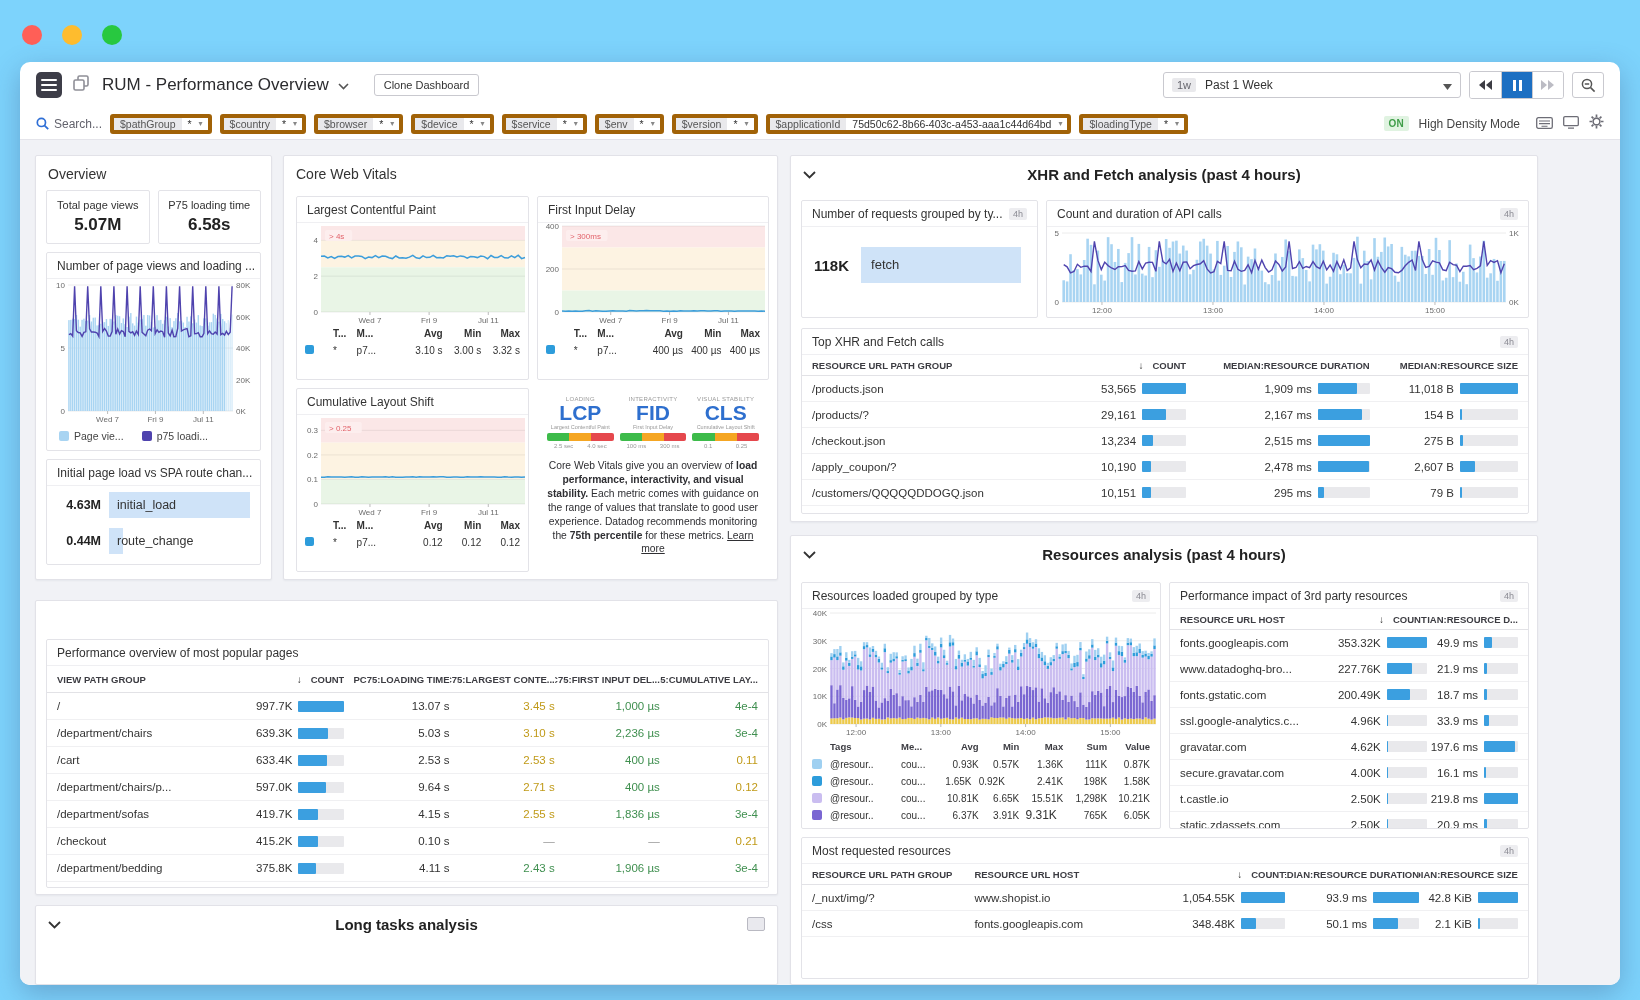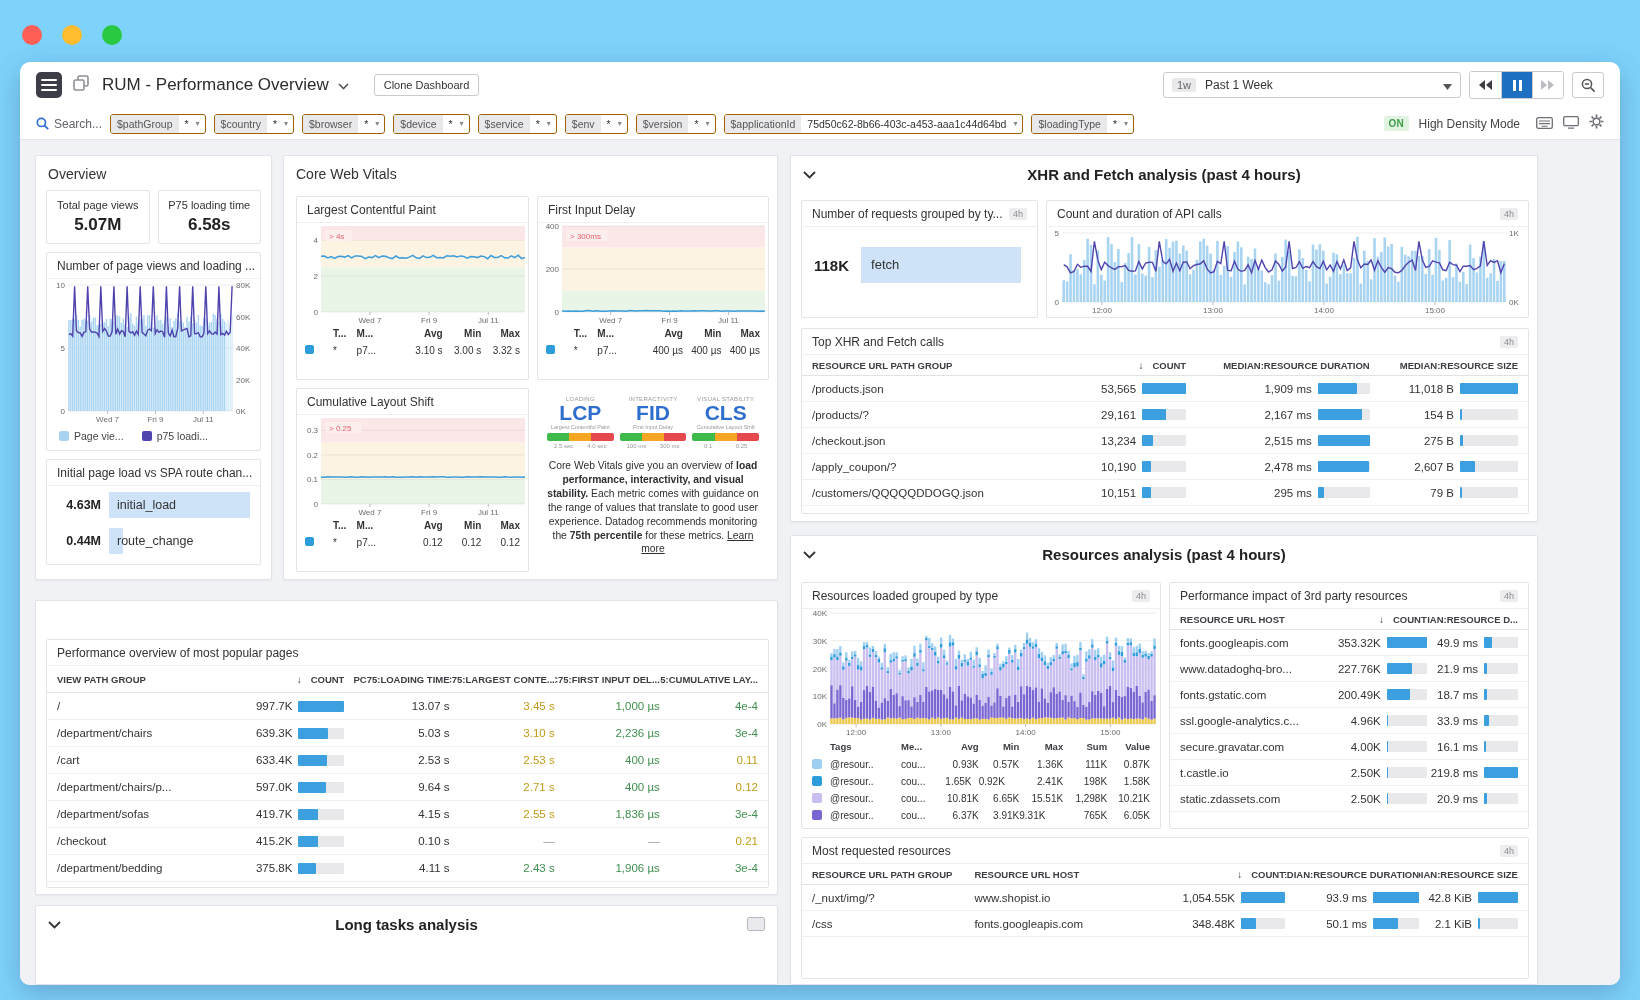--- a/index.html
+++ b/index.html
@@ -20,21 +20,21 @@
 .tp-label{font-size:12px;color:#333}
 .tp-caret{margin-left:auto}
 .pbgroup{display:flex;border:1px solid #c9c9cf;border-radius:3px;overflow:hidden}
 .pb{width:31px;height:26px;display:flex;align-items:center;justify-content:center;background:#fff}
 .pb+.pb{border-left:1px solid #c9c9cf}
 .pb.active{background:#1d6fc2}
 .sqbtn{width:32px;height:26px;border:1px solid #c9c9cf;border-radius:3px;display:flex;align-items:center;justify-content:center;background:#fff}
 
 .fbar{height:32px;display:flex;align-items:center;gap:8px;padding:0 16px;border-bottom:1px solid #e4e4ea}
 .search{display:flex;align-items:center;gap:5px;font-size:12px;color:#62626c}
-.pill{display:flex;align-items:center;height:20px;border:1px solid #a16207;border-radius:3px;overflow:hidden;font-size:10.5px;background:#fff;flex:none}
+.pill{display:flex;align-items:center;height:20px;border:4px solid #a16207;border-radius:3px;overflow:hidden;font-size:10.5px;background:#fff;flex:none}
 .pill-name{background:#e9e9ec;color:#555;padding:0 6px;height:100%;display:flex;align-items:center}
 .pill-val{padding:0 6px;color:#333}
 .pill-caret{padding:0 5px 0 1px;color:#888;font-size:8px}
 .fbar-right{margin-left:auto;display:flex;align-items:center;gap:10px}
 .onbadge{background:#e0f3e1;color:#3f9d49;font-weight:bold;font-size:10px;padding:2px 5px;border-radius:2px}
 .hdm{font-size:12px;color:#444;margin-right:6px}
 
 .content{position:absolute;left:0;right:0;top:78px;bottom:0;background:#f1f2f6;overflow:hidden}
 .card{position:absolute;background:#fff;border:1px solid #e2e2e8;border-radius:2px;box-shadow:0 1px 2px rgba(25,30,60,.05);overflow:hidden}
 .card-title{font-size:14px;color:#333;padding:10px 12px 8px}
@@ -1519,21 +1519,21 @@
                 <span style="font-size: 10px; color: rgb(51, 51, 51); white-space: nowrap; overflow: hidden; text-align: right;">15.51K</span>
                 <span style="font-size: 10px; color: rgb(51, 51, 51); white-space: nowrap; overflow: hidden; text-align: right;">1,298K</span>
                 <span style="font-size: 10px; color: rgb(51, 51, 51); white-space: nowrap; overflow: hidden; text-align: right;">10.21K</span>
               </div>
               <div style="display: grid; grid-template-columns: 18px 21% 11% 12% 12% 13% 13% 1fr; padding: 0px 10px; height: 17px; align-items: center;">
                 <span><span class="sw" style="width: 10px; height: 10px; background: rgb(122, 102, 210);"></span></span>
                 <span style="font-size: 10px; color: rgb(51, 51, 51); white-space: nowrap; overflow: hidden;">@resour..</span>
                 <span style="font-size: 10px; color: rgb(51, 51, 51); white-space: nowrap; overflow: hidden;">cou...</span>
                 <span style="font-size: 10px; color: rgb(51, 51, 51); white-space: nowrap; overflow: hidden; text-align: right;">6.37K</span>
                 <span style="font-size: 10px; color: rgb(51, 51, 51); white-space: nowrap; overflow: hidden; text-align: right;">3.91K</span>
-                <span style="font-size: 10px; color: rgb(51, 51, 51); white-space: nowrap; overflow: hidden; text-align: left;">9.31K</span>
+                <span style="font-size: 12px; color: rgb(51, 51, 51); white-space: nowrap; overflow: hidden; text-align: center;">9.31K</span>
                 <span style="font-size: 10px; color: rgb(51, 51, 51); white-space: nowrap; overflow: hidden; text-align: right;">765K</span>
                 <span style="font-size: 10px; color: rgb(51, 51, 51); white-space: nowrap; overflow: hidden; text-align: right;">6.05K</span>
               </div>
             </div>
         </div>
         <div class="widget" style="left:378px;top:46px;width:360px;height:247px">
           <div class="w-head">
               <span>Performance impact of 3rd party resources</span>
               <span class="badge4h">4h</span>
             </div>
@@ -1598,20 +1598,35 @@
                 <div class="tcell num">
                   <span class="nbv">4.96K</span>
                   <span class="nbt" style="width: 40px;">
                     <span class="nbf" style="width: 2%;"></span>
                   </span>
                 </div>
                 <div class="tcell num">
                   <span class="nbv">33.9 ms</span>
                   <span class="nbt" style="width: 34px;">
                     <span class="nbf" style="width: 15%;"></span>
+                  </span>
+                </div>
+              </div>
+              <div class="trow">
+                <div class="tcell ">gravatar.com</div>
+                <div class="tcell num">
+                  <span class="nbv">4.62K</span>
+                  <span class="nbt" style="width: 40px;">
+                    <span class="nbf" style="width: 2%;"></span>
+                  </span>
+                </div>
+                <div class="tcell num">
+                  <span class="nbv">197.6 ms</span>
+                  <span class="nbt" style="width: 34px;">
+                    <span class="nbf" style="width: 90%;"></span>
                   </span>
                 </div>
               </div>
               <div class="trow">
                 <div class="tcell ">secure.gravatar.com</div>
                 <div class="tcell num">
                   <span class="nbv">4.00K</span>
                   <span class="nbt" style="width: 40px;">
                     <span class="nbf" style="width: 2%;"></span>
                   </span>

